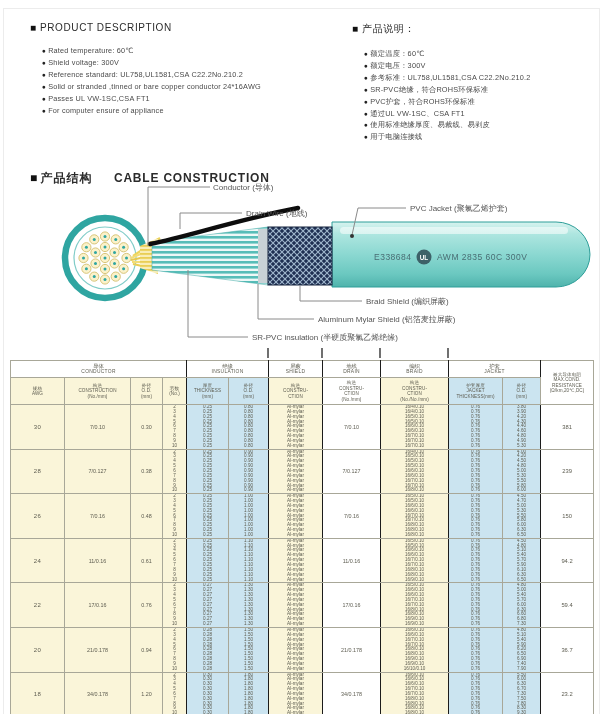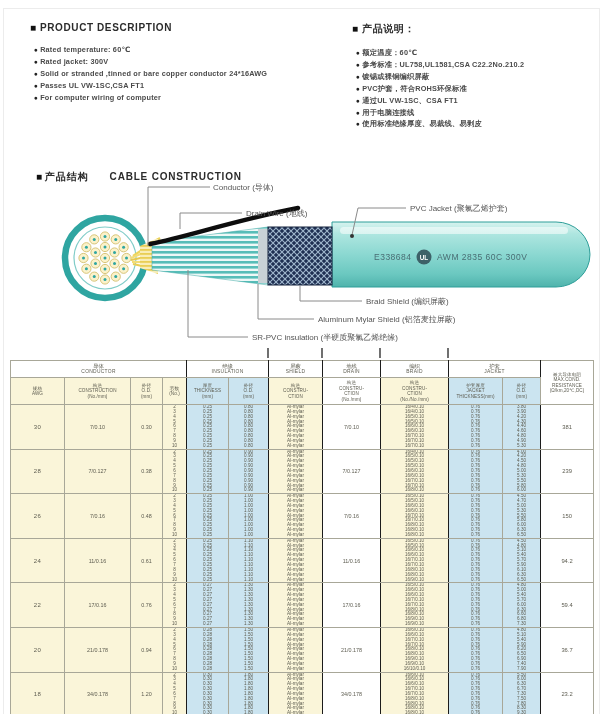--- a/index.html
+++ b/index.html
@@ -5,27 +5,27 @@
   html,body{margin:0;padding:0;}
   body{
     width:603px;height:714px;position:relative;overflow:hidden;
     background:#ffffff;font-family:"Liberation Sans","DejaVu Sans",sans-serif;
   }
   .frame{position:absolute;left:3px;top:8px;right:3px;bottom:-2px;border:1px solid #ececec;pointer-events:none;}
   
   .sec{position:absolute;}
   .sec-en{left:30px;top:22px;width:315px;}
   .sec-cn{left:352px;top:22px;width:248px;}
-  .sec-title{font-size:10px;font-weight:bold;color:#2b2b2b;letter-spacing:.6px;margin:0 0 11px 0;white-space:nowrap;}
+  .sec-title{font-size:10px;font-weight:normal;color:#2b2b2b;letter-spacing:.6px;margin:0 0 11px 0;white-space:nowrap;}
   .sec-title::before{content:"■ ";color:#111;font-size:10px;}
-  ul.bullets{list-style:none;margin:4px;padding:0;font-weight:bold;}
+  ul.bullets{list-style:none;margin:12px;padding:0;}
   ul.bullets li{font-size:7.3px;line-height:11.9px;color:#4a4a4a;white-space:nowrap;letter-spacing:.2px;}
   ul.bullets li::before{content:"● ";font-size:6.5px;color:#222;}
   
-  .cons-title{position:absolute;left:36px;top:170px;font-size:10px;color:#2b2b2b;white-space:nowrap;}
+  .cons-title{position:absolute;left:30px;top:170px;font-size:12px;color:#2b2b2b;white-space:nowrap;}
   .cons-title::before{content:"■ ";color:#111;}
   .cons-title .cn{font-weight:bold;letter-spacing:1px;}
   .cons-title .en{margin-left:18px;font-weight:bold;letter-spacing:.8px;}
   
   .diagram{position:absolute;left:0;top:180px;width:603px;height:178px;}
   
   table.spec{position:absolute;left:10px;top:360px;width:583px;border-collapse:collapse;table-layout:fixed;
     border:1.6px solid #1c1c1c;}
   table.spec th,table.spec td{border:0.7px solid #a8a798;padding:0;text-align:center;vertical-align:middle;color:#5d5c50;overflow:hidden;}
   table.spec .tr-r{border-right:1.6px solid #1c1c1c;}
@@ -43,37 +43,39 @@
 </style>
 </head>
 <body>
 
 <div class="frame"></div>
 
 <div class="sec sec-en">
   <div class="sec-title">PRODUCT DESCRIPTION</div>
   <ul class="bullets">
       <li>Rated temperature: 60℃</li>
-      <li>Rated jacket: 300V</li>
+      <li>Shield voltage: 300V</li>
+      <li>Reference standard: UL758,UL1581,CSA C22.2No.210.2</li>
       <li>Solid or stranded ,tinned or bare copper conductor 24*16AWG</li>
       <li>Passes UL VW-1SC,CSA FT1</li>
-      <li>For computer wiring of computer</li>
+      <li>For computer ensure of appliance</li>
     </ul>
 </div>
 
 <div class="sec sec-cn">
   <div class="sec-title">产品说明：</div>
   <ul class="bullets">
       <li>额定温度：60℃</li>
+      <li>额定电压：300V</li>
       <li>参考标准：UL758,UL1581,CSA C22.2No.210.2</li>
-      <li>镀锡或裸铜编织屏蔽</li>
+      <li>SR-PVC绝缘，符合ROHS环保标准</li>
       <li>PVC护套，符合ROHS环保标准</li>
       <li>通过UL VW-1SC、CSA FT1</li>
+      <li>使用标准绝缘厚度、易裁线、易剥皮</li>
       <li>用于电脑连接线</li>
-      <li>使用标准绝缘厚度、易裁线、易剥皮</li>
     </ul>
 </div>
 
 <div class="cons-title">
   <span class="cn">产品结构</span>
   <span class="en">CABLE CONSTRUCTION</span>
 </div>
 
 <div class="diagram">
 <svg width="603" height="178" viewBox="0 0 603 178" xmlns="http://www.w3.org/2000/svg">

